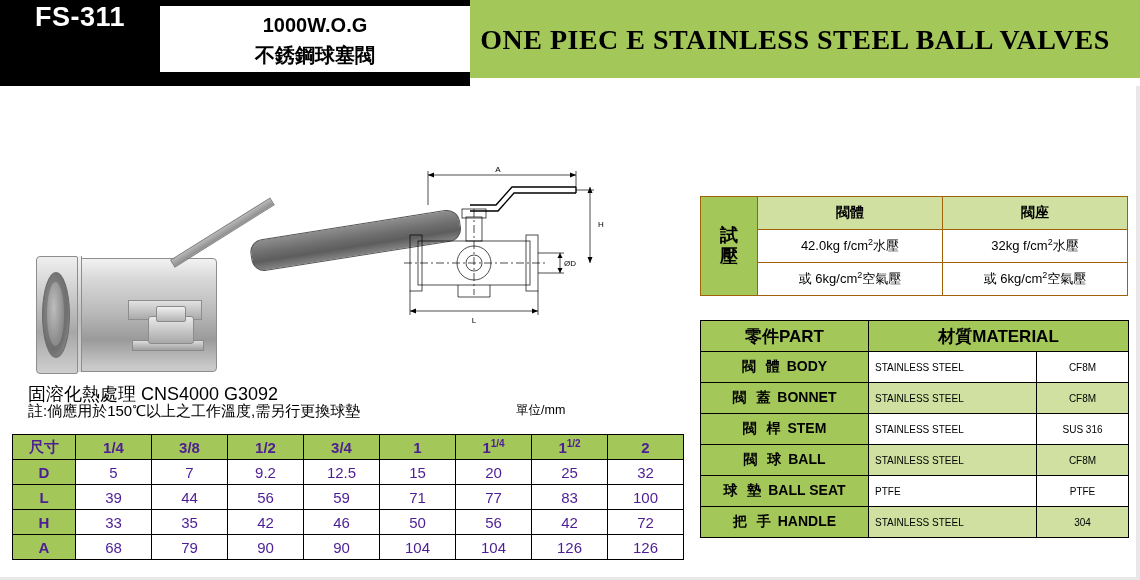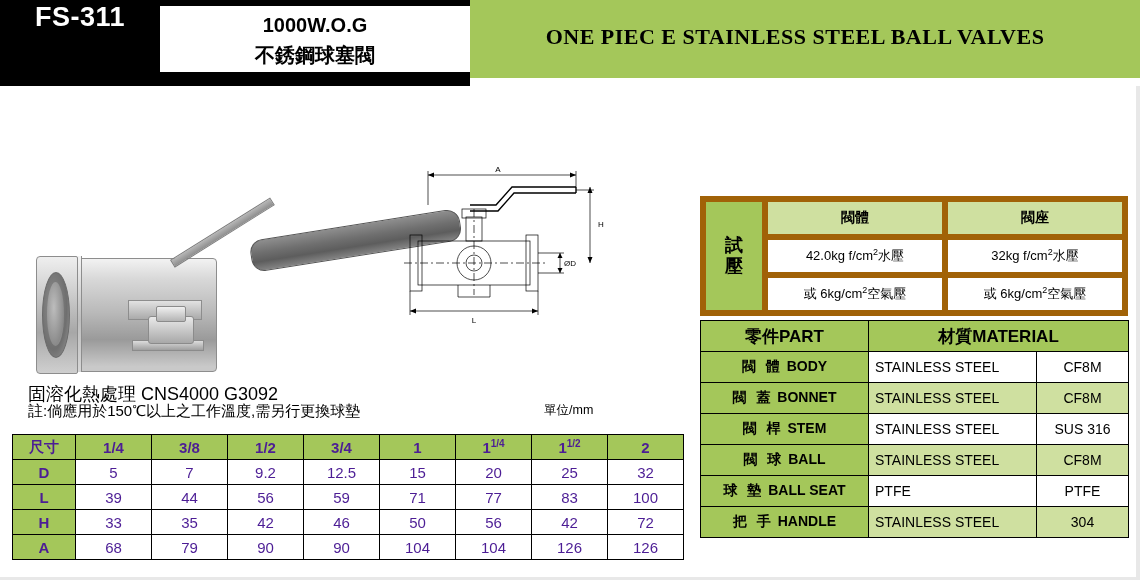--- a/index.html
+++ b/index.html
@@ -75,21 +75,21 @@
     left: 470px; top: 0;
     width: 670px; height: 78px;
     background: #a4c75a;
   }
   .hdr-green-title {
     position: absolute;
     left: 470px; top: 24px;
     width: 650px;
     text-align: center;
     font-family: "Liberation Serif", serif;
-    font-size: 22px;
+    font-size: 28px;
     font-weight: bold;
     color: #000;
     letter-spacing: 0.5px;
   }
   .hdr-strip {
     position: absolute;
     left: 0; top: 78px;
     width: 470px; height: 8px;
     background: #000;
   }
@@ -202,21 +202,21 @@
     color: #000;
   }
   .photo-note2 {
     position: absolute;
     left: 28px; top: 402px;
     font-size: 15px;
     color: #000;
   }
   .unit-note {
     position: absolute;
-    left: 544px; top: 402px;
+    left: 516px; top: 402px;
     font-size: 12.5px;
     color: #000;
   }
 
   
   .linedraw {
     position: absolute;
     left: 400px; top: 165px;
     width: 290px; height: 190px;
   }
@@ -250,21 +250,21 @@
 
   
   .prtable {
     position: absolute;
     left: 700px; top: 196px;
     width: 428px;
     border-collapse: collapse;
     table-layout: fixed;
   }
   .prtable td {
-    border: 6px solid #a16207;
+    border: 1px solid #a16207;
     text-align: center;
     font-size: 13px;
     color: #000;
     height: 32px;
     padding: 0 0;
   }
   .prtable td.greenhd {
     background: #cfe0a0;
     font-weight: bold;
     font-size: 14px;
@@ -281,21 +281,21 @@
   
   .pttable {
     position: absolute;
     left: 700px; top: 320px;
     width: 428px;
     border-collapse: collapse;
     table-layout: fixed;
   }
   .pttable td {
     border: 1px solid #000;
-    font-size: 14px;
+    font-size: 10px;
     color: #000;
     height: 30px;
     padding: 0 6px;
   }
   .pttable td.hd {
     background: #a4c75a;
     font-weight: bold;
     text-align: center;
     font-size: 17px;
   }

